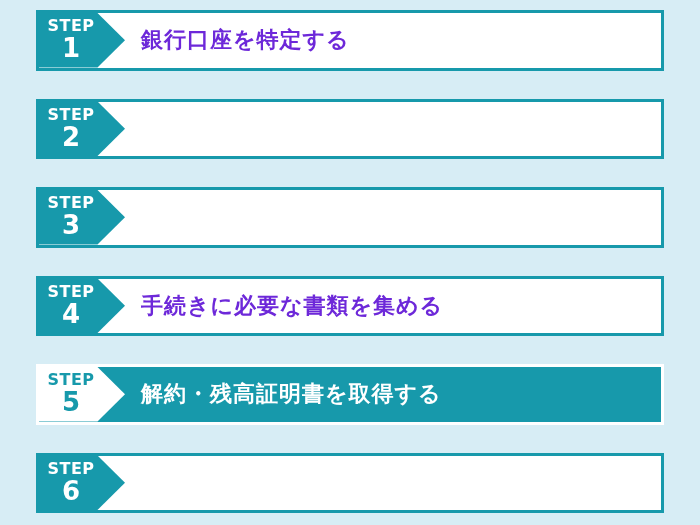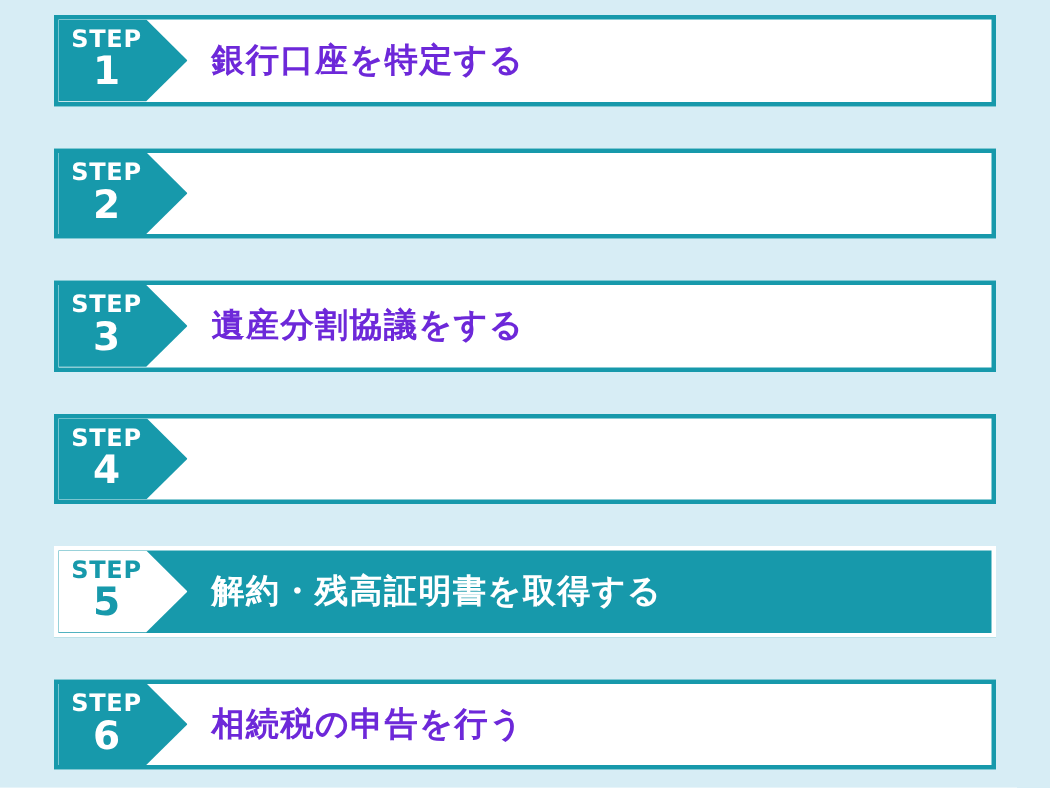--- a/index.html
+++ b/index.html
@@ -88,39 +88,38 @@
       <span class="badge-step">STEP</span>
       <span class="badge-num">2</span>
     </div>
   </div>
 
   <div class="row">
     <div class="badge">
       <span class="badge-step">STEP</span>
       <span class="badge-num">3</span>
     </div>
-    <div class="label">遺産分割協議をする</div>
   </div>
 
   <div class="row">
     <div class="badge">
       <span class="badge-step">STEP</span>
       <span class="badge-num">4</span>
     </div>
+    <div class="label">手続きに必要な書類を集める</div>
   </div>
 
   <div class="row highlight">
     <div class="badge">
       <span class="badge-step">STEP</span>
       <span class="badge-num">5</span>
     </div>
     <div class="label">解約・残高証明書を取得する</div>
   </div>
 
   <div class="row">
     <div class="badge">
       <span class="badge-step">STEP</span>
       <span class="badge-num">6</span>
     </div>
-    <div class="label">相続税の申告を行う</div>
   </div>
 
 </div>
 
 </body></html>

